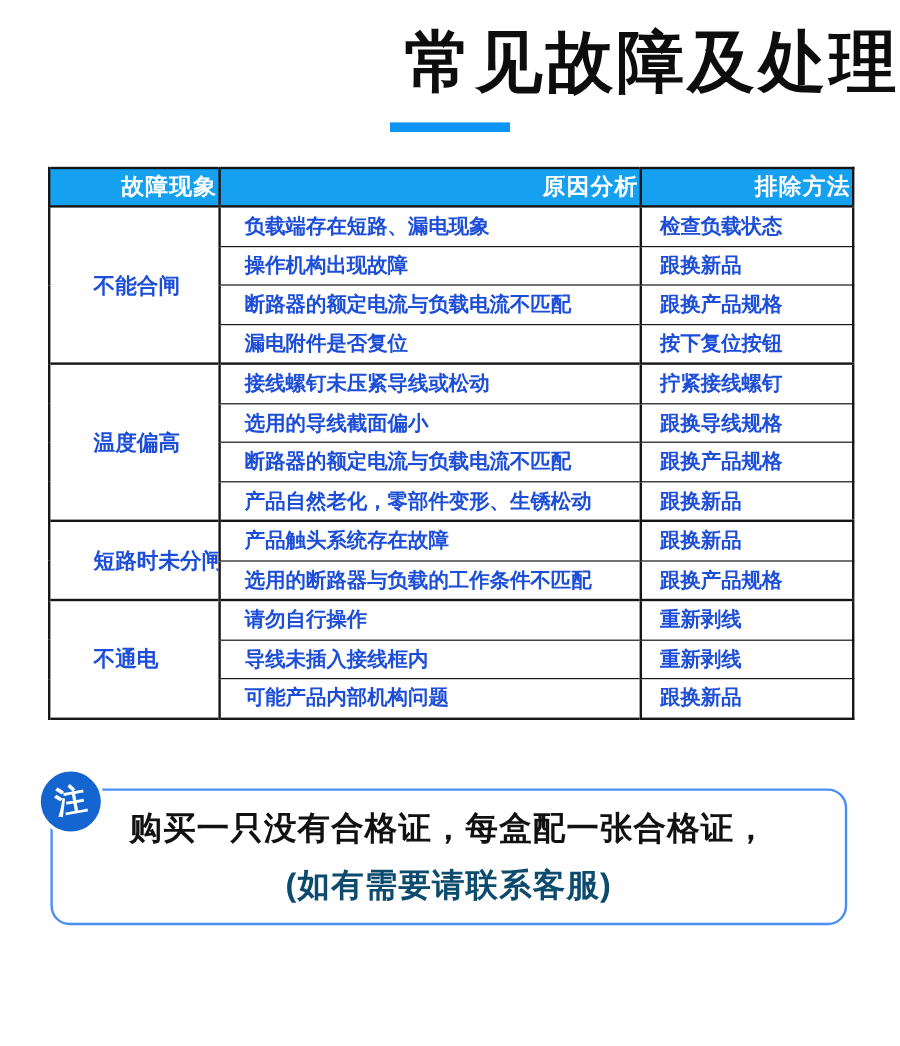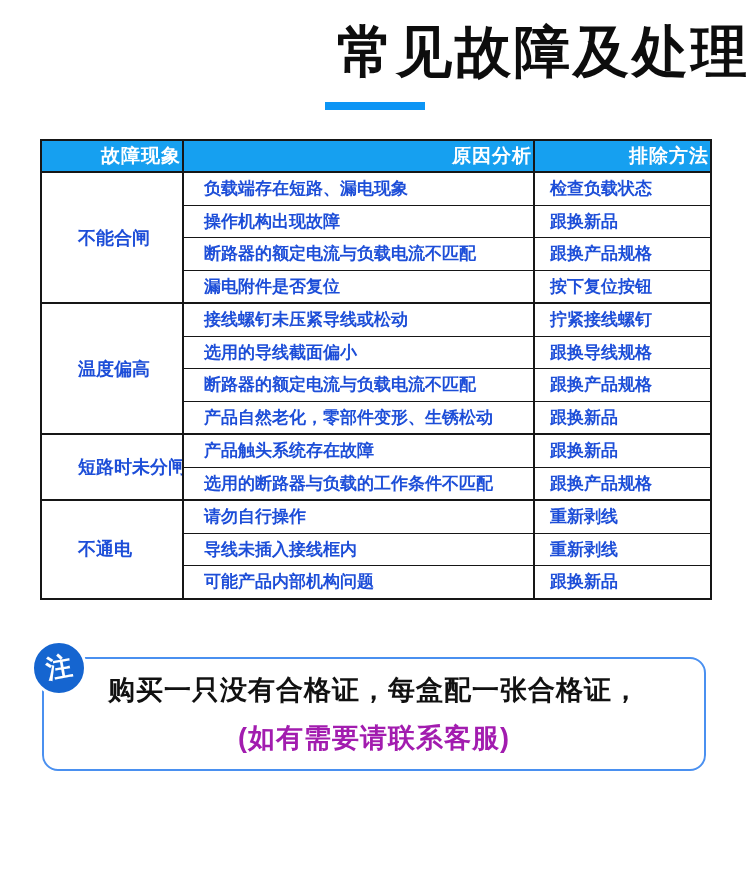--- a/index.html
+++ b/index.html
@@ -110,21 +110,21 @@
   .note-line1 {
     font-size: 27px;
     font-weight: 800;
     color: #111111;
     letter-spacing: 1px;
     font-family: Liberation Mono, monospace;
   }
   .note-line2 {
     font-size: 27px;
     font-weight: 800;
-    color: #a21caf;
+    color: #0c4a6e;
     letter-spacing: 1px;
   }
 </style>
 </head>
 <body>
 
 <div class="page">
 
   <h1 class="title">常见故障及处理</h1>
   <div class="underline"></div>

